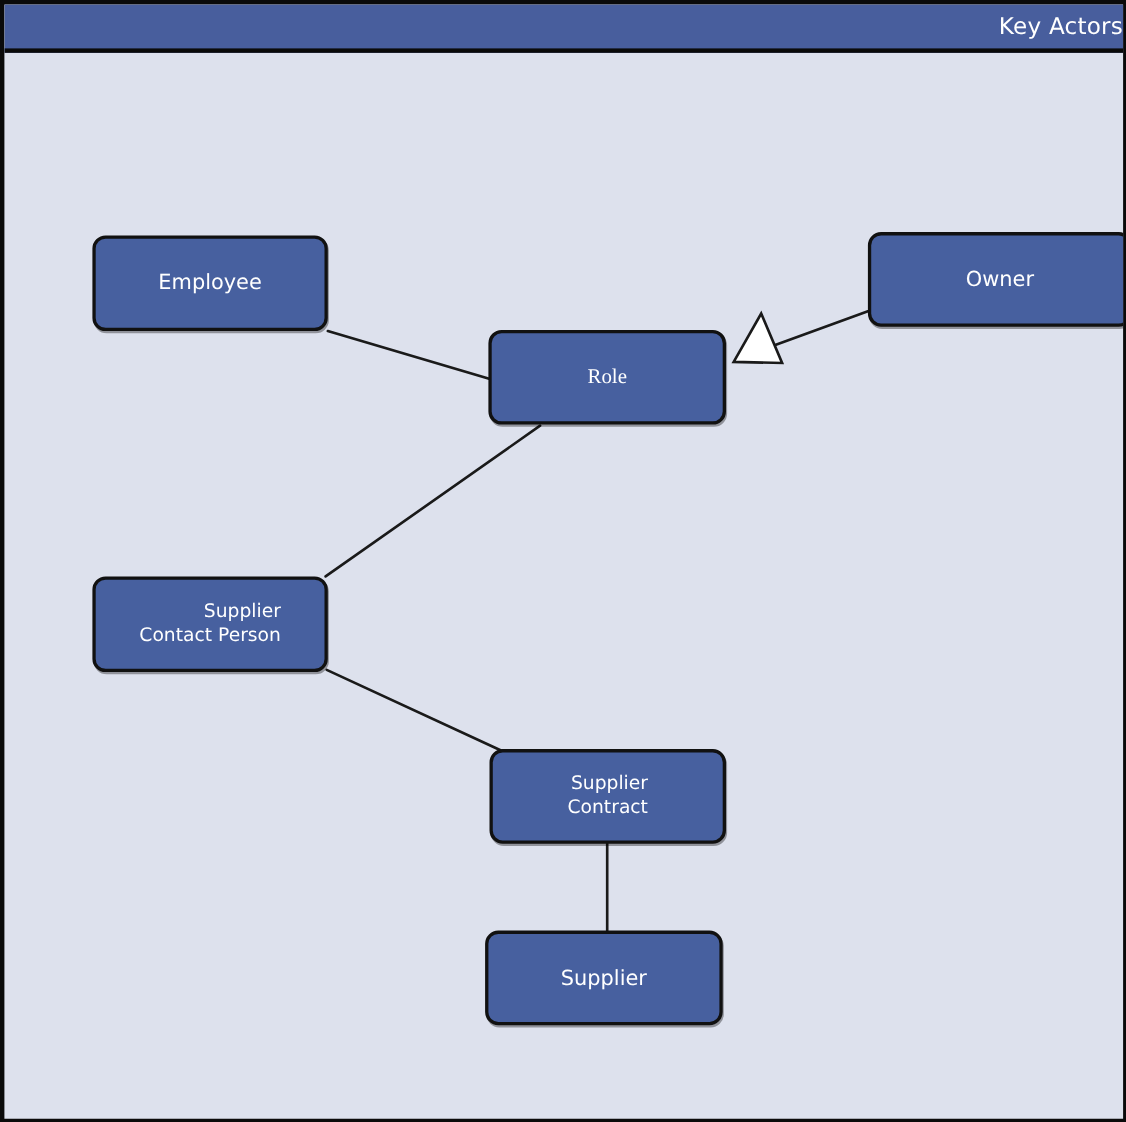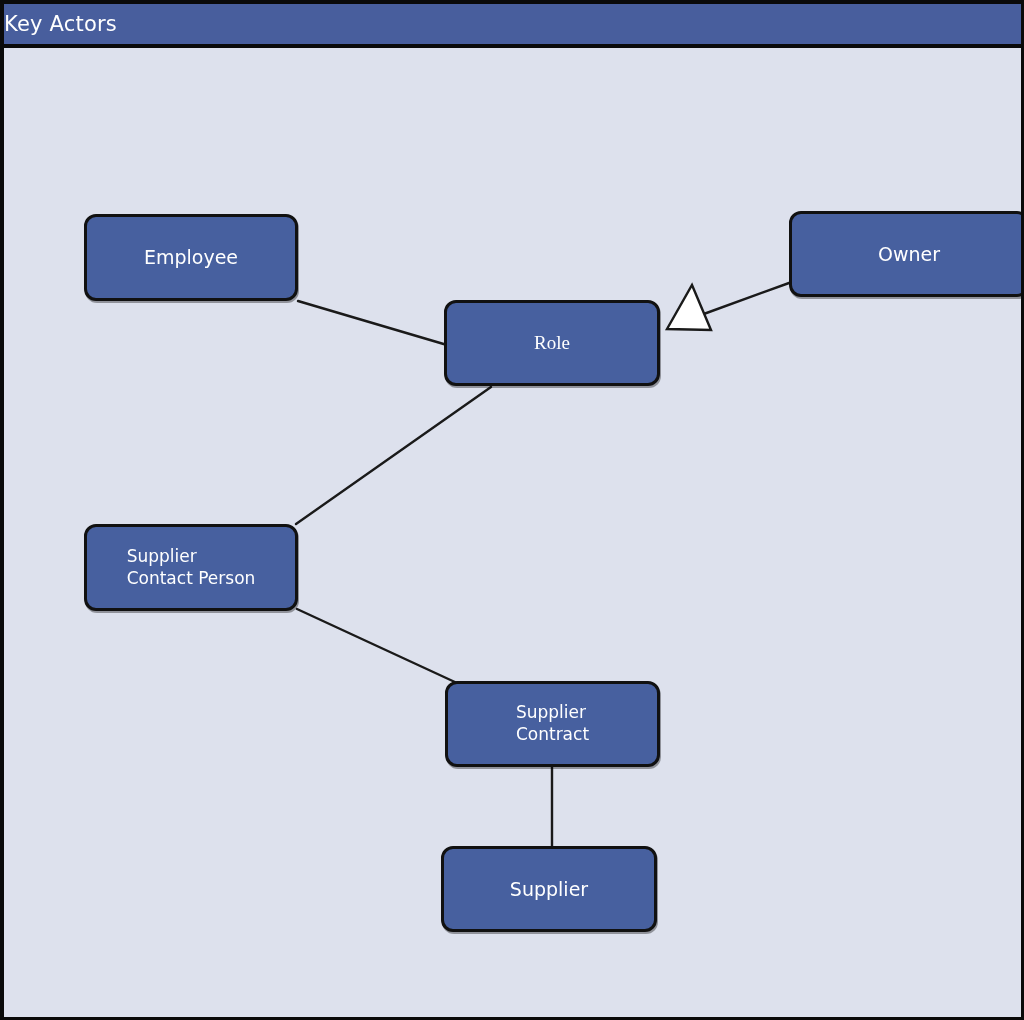--- a/index.html
+++ b/index.html
@@ -30,21 +30,21 @@
     position: absolute;
     left: 0;
     top: 0;
     width: 100%;
     height: 44px;
     background: #485e9d;
     border-bottom: 4px solid #0a0a0a;
     box-sizing: border-box;
     display: flex;
     align-items: center;
-    justify-content: flex-start;
+    justify-content: flex-end;
     z-index: 5;
   }
   #title-bar .title-text {
     color: #ffffff;
     font-size: 21px;
     letter-spacing: 0.2px;
     line-height: 1;
     font-weight: 400;
   }
 
@@ -70,21 +70,21 @@
   
   .node {
     position: absolute;
     box-sizing: border-box;
     background: #47609f;
     border: 3px solid #111111;
     border-radius: 12px;
     display: flex;
     align-items: center;
     justify-content: center;
-    text-align: left;
+    text-align: right;
     z-index: 2;
     box-shadow: 1px 2px 0 rgba(0,0,0,0.35);
   }
   .node .node-label {
     color: #ffffff;
     font-size: 19px;
     line-height: 1.28;
     font-weight: 400;
     white-space: pre-line;
     padding: 0 8px;

